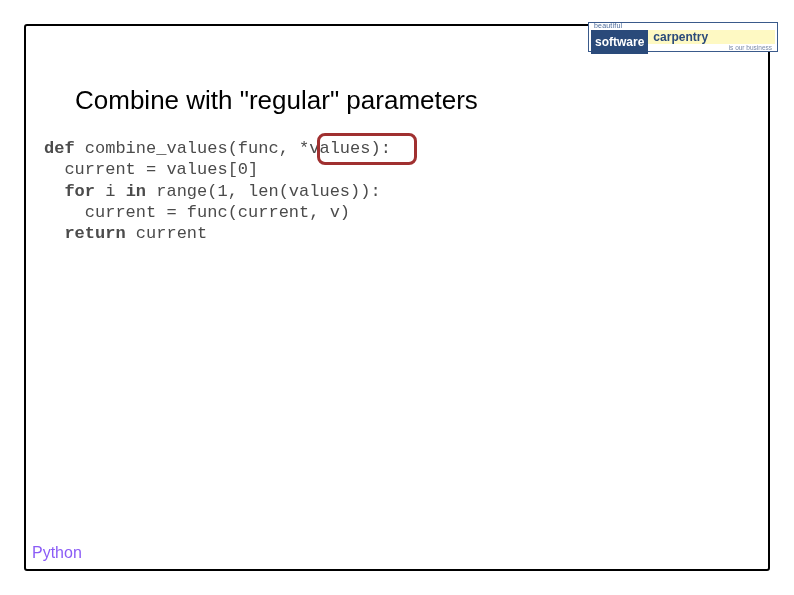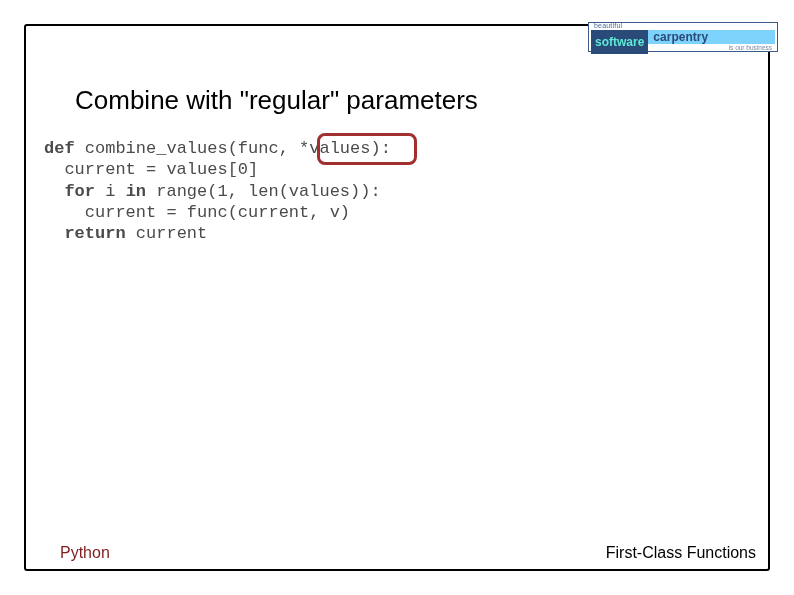--- a/index.html
+++ b/index.html
@@ -43,28 +43,28 @@
   .logo-main {
     display: flex;
     align-items: stretch;
     height: 14px;
     line-height: 14px;
     font-size: 12px;
     font-weight: bold;
   }
   .logo-soft {
     background: #2a4a7a;
-    color: #5eead4;
+    color: #ffffff;
     padding: 12px 4px;
     display: flex;
     align-items: center;
     text-align: right;
   }
   .logo-carp {
-    background: #7dd3fc;
+    background: #fef9c3;
     color: #2a4a7a;
     padding: 0 5px;
     flex: 1;
     display: flex;
     align-items: center;
   }
   .logo-bottom {
     font-size: 6.5px;
     color: #7a8aa8;
     text-align: right;
@@ -95,24 +95,24 @@
     left: 317px;
     top: 133px;
     width: 100px;
     height: 32px;
     border: 3px solid #a03030;
     border-radius: 8px;
     pointer-events: none;
   }
   .footer-left {
     position: absolute;
-    left: 60px;
+    left: 32px;
     bottom: 33px;
     font-size: 16px;
-    color: #7f1d1d;
+    color: #8b5cf6;
   }
   .footer-right {
     position: absolute;
     right: 38px;
     bottom: 33px;
     font-size: 16px;
     color: #000;
   }
 </style>
 </head>
@@ -134,14 +134,13 @@
 
   <div class="code"><span class="kw">def</span><span> combine_values(func, *values):</span>
 <span>  current = values[0]</span>
 <span>  </span><span class="kw">for</span><span> i </span><span class="kw">in</span><span> range(1, len(values)):</span>
 <span>    current = func(current, v)</span>
 <span>  </span><span class="kw">return</span><span> current</span></div>
 
   <div class="highlight-box"></div>
 
   <div class="footer-left">Python</div>
-  <div class="footer-right">First-Class Functions</div>
 </div>
 
 </body></html>

